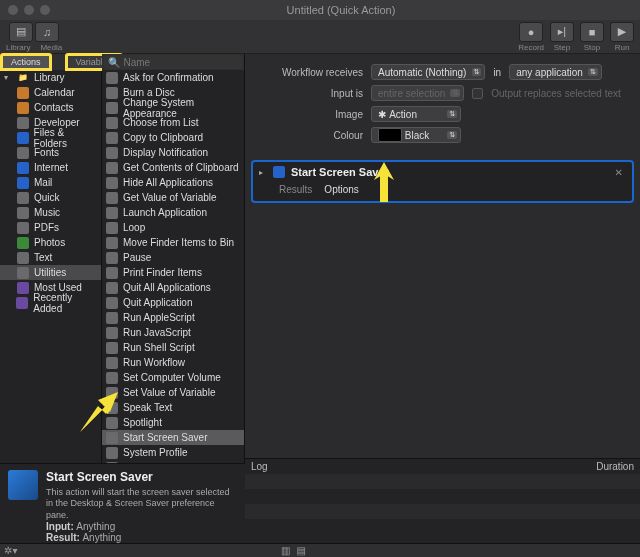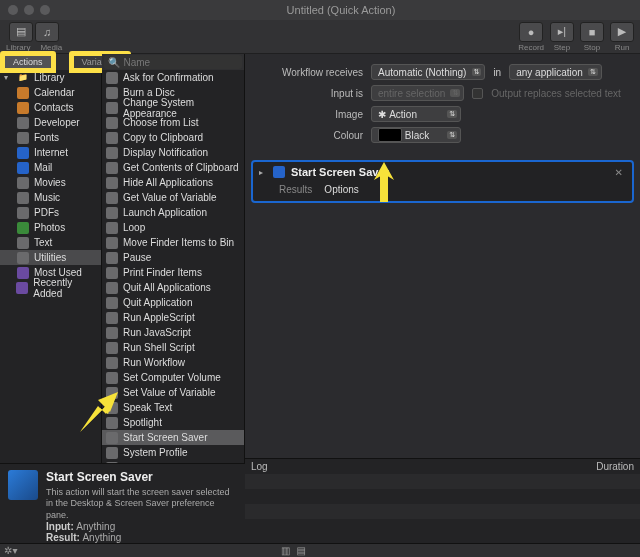--- a/index.html
+++ b/index.html
@@ -12,21 +12,21 @@
   .tool-group { display: flex; flex-direction: column; align-items: center; gap: 1px; }
   .tool-btn-row { display: flex; gap: 2px; }
   .tool-btn { width: 24px; height: 20px; background: #4a4a4c; border: 1px solid #222; border-radius: 3px; display: flex; align-items: center; justify-content: center; color: #bbb; font-size: 11px; }
   .tool-label { font-size: 8px; color: #888; }
   .spacer { flex: 1; }
   .main { display: flex; height: 490px; }
   .left-col { width: 102px; background: #232325; border-right: 1px solid #111; display: flex; flex-direction: column; }
   .mid-col { width: 143px; background: #232325; border-right: 1px solid #111; display: flex; flex-direction: column; }
   .right-col { flex: 1; background: #2b2b2e; display: flex; flex-direction: column; }
   .tabs-row { display: flex; height: 16px; background: #2f2f31; align-items: center; }
-  .tab { padding: 1px 8px; background: #535355; border: 5px solid #fde047; border-radius: 3px 3px 0 0; font-size: 9px; color: #ddd; margin-right: 1px; }
+  .tab { padding: 1px 8px; background: #535355; border: 3px solid #fde047; border-radius: 3px 3px 0 0; font-size: 9px; color: #ddd; margin-right: 1px; }
   .tab.inactive { background: #3a3a3c; color: #999; margin-left: 12px; }
   .search-box { flex: 1; margin: 1px 2px; height: 14px; background: #333; border-radius: 3px; display: flex; align-items: center; padding: 0 4px; color: #777; font-size: 9px; gap: 3px; }
   .list { flex: 1; overflow: hidden; }
   .list-item { display: flex; align-items: center; padding: 1px 4px; gap: 5px; height: 15px; font-size: 10px; color: #ddd; }
   .list-item.sel { background: #4a4a4c; }
   .list-item.hl { background: #5a5a5c; }
   .icon { width: 12px; height: 12px; background: #555; border-radius: 2px; flex-shrink: 0; display: inline-flex; align-items: center; justify-content: center; font-size: 8px; }
   .icon.blue { background: #2563c9; }
   .icon.orange { background: #c77a2b; }
   .icon.green { background: #3a8a3a; }
@@ -129,37 +129,42 @@
           <span class="icon orange"></span>
           <span>Contacts</span>
         </div>
         <div class="list-item">
           <span class="tri"></span>
           <span class="icon gray"></span>
           <span>Developer</span>
         </div>
         <div class="list-item">
           <span class="tri"></span>
+          <span class="icon blue"></span>
+          <span>Files &amp; Folders</span>
+        </div>
+        <div class="list-item">
+          <span class="tri"></span>
           <span class="icon gray"></span>
           <span>Fonts</span>
         </div>
         <div class="list-item">
           <span class="tri"></span>
           <span class="icon blue"></span>
           <span>Internet</span>
         </div>
         <div class="list-item">
           <span class="tri"></span>
           <span class="icon blue"></span>
           <span>Mail</span>
         </div>
         <div class="list-item">
           <span class="tri"></span>
           <span class="icon gray"></span>
-          <span>Movies</span>
+          <span>Quick</span>
         </div>
         <div class="list-item">
           <span class="tri"></span>
           <span class="icon gray"></span>
           <span>Music</span>
         </div>
         <div class="list-item">
           <span class="tri"></span>
           <span class="icon gray"></span>
           <span>PDFs</span>

